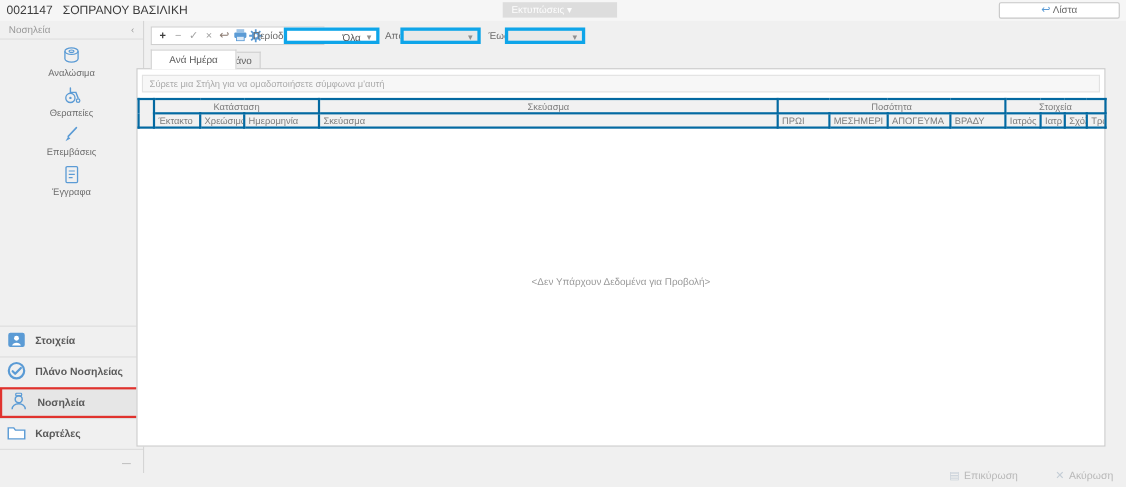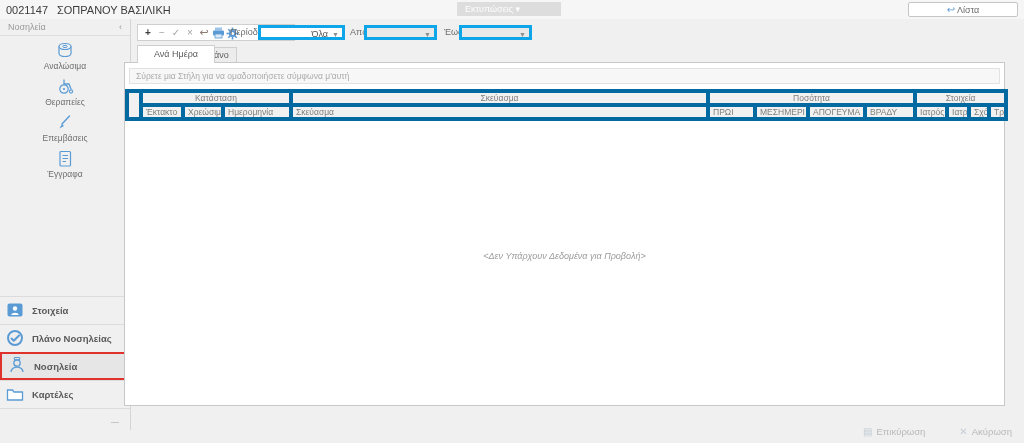--- a/index.html
+++ b/index.html
@@ -57,27 +57,27 @@
     background:#fff; border:1px solid #cfcfcf; border-bottom:none; z-index:3; }
   .tab-idle { left:195px; top:47px; width:42px; height:16px; line-height:15px;
     background:#ececec; border:1px solid #cfcfcf; border-bottom:none; }
   
   .panel { position:absolute; left:124px; top:62px; width:881px; height:344px;
     background:#ffffff; border:1px solid #c8c8c8; }
   .groupbar { position:absolute; left:4px; top:5px; right:4px; height:16px;
     background:#f7f7f7; border:1px solid #e2e2e2; color:#ababab; font-size:8.5px;
     line-height:14px; padding-left:6px; }
   table.grid { position:absolute; left:0; top:26px; width:879px; border-collapse:collapse; table-layout:fixed; }
-  table.grid th { background:#f1f1f1; border:4px solid #0369a1; font-weight:normal;
+  table.grid th { background:#f1f1f1; border:2px solid #0369a1; font-weight:normal;
     font-size:8.5px; color:#7d7d7d; height:13px; padding:0 3px; text-align:left;
     overflow:hidden; white-space:nowrap; cursor:pointer; }
   table.grid th.grp { text-align:center; }
   table.grid th.ind { background:#f1f1f1; }
   .empty-msg { position:absolute; left:0; top:188px; width:100%; text-align:center;
-    color:#9a9a9a; font-size:9px;font-style:italic; }
+    color:#9a9a9a; font-size:9px; }
   
   .footer-btns { position:absolute; right:12px; top:426px; display:flex; gap:34px; }
   .fbtn { background:transparent; border:none; color:#b8b8b8; font-size:9.5px; display:flex; align-items:center; gap:4px; }
   .fbtn .ic { color:#c4cdd6; font-size:10px; }
 </style>
 </head>
 <body>
 
 <div class="topbar">
   <span class="patient-id">0021147</span>

